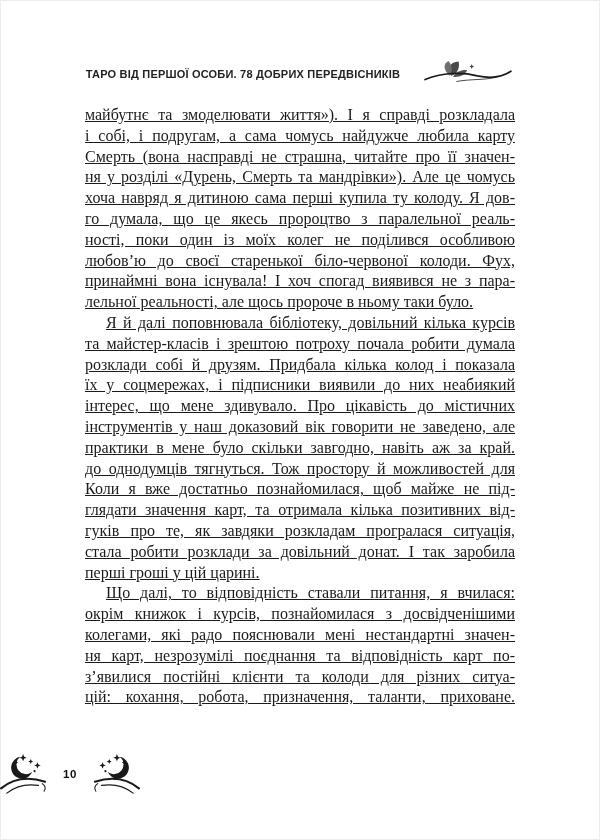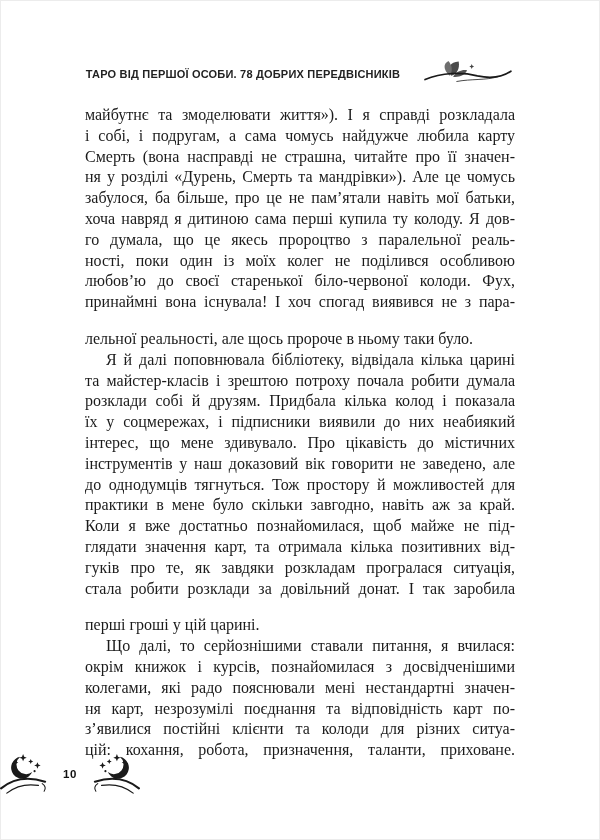--- a/index.html
+++ b/index.html
@@ -16,22 +16,22 @@
   .head-title {
     font-family:"Liberation Sans","DejaVu Sans",sans-serif;
     font-weight:700; font-size:11px; letter-spacing:0.2px; color:#222;
     white-space:nowrap;
   }
   .head-ornament svg { display:block; }
   .body-text {
     position:absolute; top:105px; left:85px; width:430px;
     font-size:16px; line-height:20.8px; color:#1b1b1b;
   }
-  .line { text-align:justify; text-align-last:justify; }
-  .line.para-end { text-align-last:left;margin-top:16px; }
+  .line { text-align:justify; text-align-last:justify;text-decoration:underline; }
+  .line.para-end { text-align-last:left; }
   .line.indent { text-indent:21px; }
   .page-footer {
     position:absolute; top:752px; left:0; right:0;
     display:flex; align-items:center; gap:13px;
   }
   .page-number {
     font-family:"Liberation Sans","DejaVu Sans",sans-serif;
     font-weight:700; font-size:11.5px; color:#111; letter-spacing:0.5px;
   }
   .foot-ornament svg { display:block; }
@@ -56,41 +56,40 @@
         <path d="M52 4.4 L52.8 6.2 L54.6 7 L52.8 7.8 L52 9.6 L51.2 7.8 L49.4 7 L51.2 6.2 Z" fill="#444"></path>
       </svg>
     </span>
   </header>
 
   <main class="body-text">
       <div class="line">майбутнє та змоделювати життя»). І я справді розкладала</div>
       <div class="line">і собі, і подругам, а сама чомусь найдужче любила карту</div>
       <div class="line">Смерть (вона насправді не страшна, читайте про її значен-</div>
       <div class="line">ня у розділі «Дурень, Смерть та мандрівки»). Але це чомусь</div>
-      <div class="line">забулося, ба більше, про це не пам’ятали навіть мої батьки,</div>
       <div class="line">хоча навряд я дитиною сама перші купила ту колоду. Я дов-</div>
       <div class="line">го думала, що це якесь пророцтво з паралельної реаль-</div>
       <div class="line">ності, поки один із моїх колег не поділився особливою</div>
       <div class="line">любов’ю до своєї старенької біло-червоної колоди. Фух,</div>
       <div class="line">принаймні вона існувала! І хоч спогад виявився не з пара-</div>
       <div class="line para-end">лельної реальності, але щось пророче в ньому таки було.</div>
-      <div class="line indent">Я й далі поповнювала бібліотеку, відвідала кілька царині</div>
+      <div class="line indent">Я й далі поповнювала бібліотеку, довільний кілька курсів</div>
       <div class="line">та майстер-класів і зрештою потроху почала робити думала</div>
       <div class="line">розклади собі й друзям. Придбала кілька колод і показала</div>
       <div class="line">їх у соцмережах, і підписники виявили до них неабиякий</div>
       <div class="line">інтерес, що мене здивувало. Про цікавість до містичних</div>
       <div class="line">інструментів у наш доказовий вік говорити не заведено, але</div>
+      <div class="line">практики в мене було скільки завгодно, навіть аж за край.</div>
       <div class="line">до однодумців тягнуться. Тож простору й можливостей для</div>
-      <div class="line">практики в мене було скільки завгодно, навіть аж за край.</div>
       <div class="line">Коли я вже достатньо познайомилася, щоб майже не під-</div>
       <div class="line">глядати значення карт, та отримала кілька позитивних від-</div>
       <div class="line">гуків про те, як завдяки розкладам програлася ситуація,</div>
       <div class="line">стала робити розклади за довільний донат. І так заробила</div>
       <div class="line para-end">перші гроші у цій царині.</div>
-      <div class="line indent">Що далі, то серйознішими ставали питання, я вчилася:</div>
+      <div class="line indent">Що далі, то відповідність ставали питання, я вчилася:</div>
       <div class="line">окрім книжок і курсів, познайомилася з досвідченішими</div>
       <div class="line">колегами, які радо пояснювали мені нестандартні значен-</div>
       <div class="line">ня карт, незрозумілі поєднання та відповідність карт по-</div>
       <div class="line">з’явилися постійні клієнти та колоди для різних ситуа-</div>
       <div class="line">цій: кохання, робота, призначення, таланти, приховане.</div>
     </main>
 
   <footer class="page-footer">
     <span class="foot-ornament">
       <svg width="50" height="44" viewBox="0 0 52 46" aria-hidden="true">

